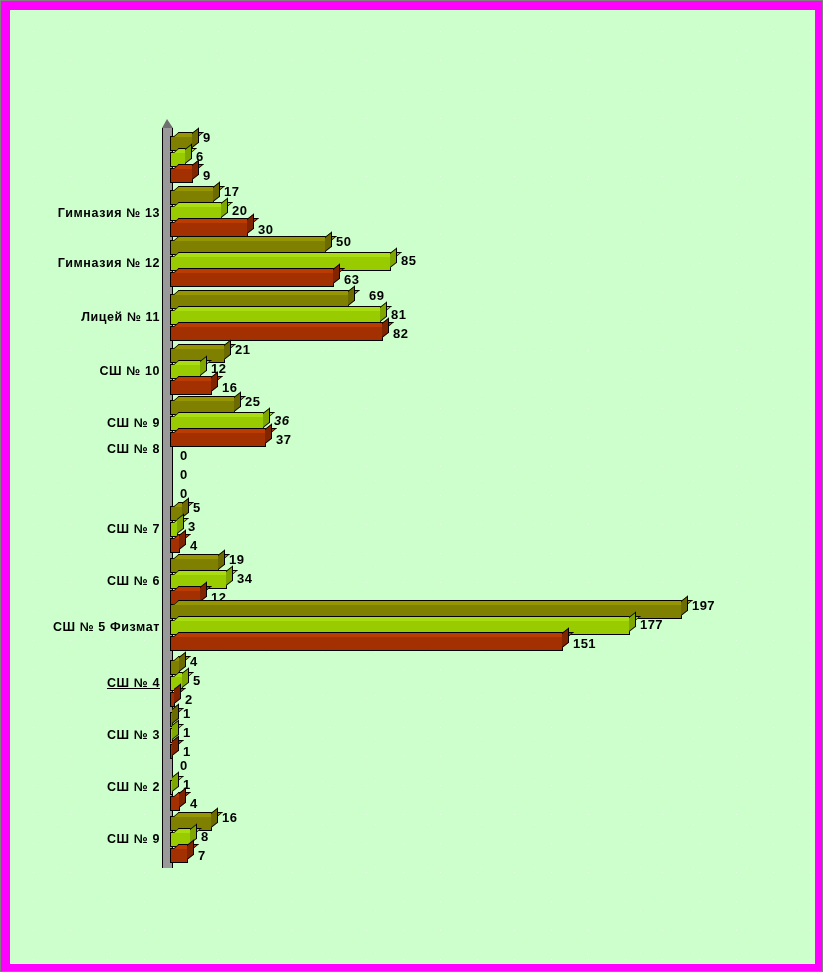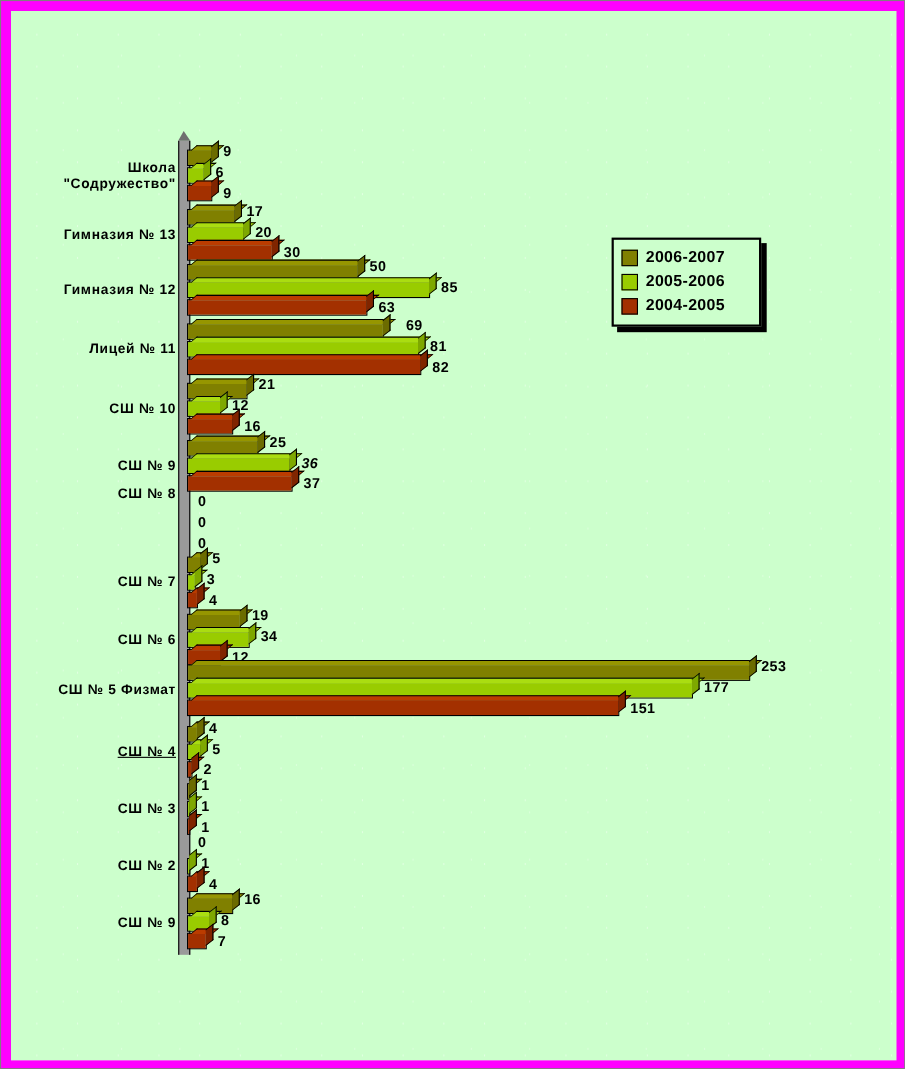--- a/index.html
+++ b/index.html
@@ -134,24 +134,20 @@
 </head>
 <body>
 
 <div id="frame">
   <div id="plotbg">
     <div id="dots"></div>
 
     <div id="axiswall"></div>
 
     <div id="labels">
-        <div class="catlabel" style="top: 134.5px;">
-          <span class="ln">Школа</span>
-          <span class="ln">"Содружество"</span>
-        </div>
         <div class="catlabel" style="top: 196px;">
           <span class="ln">Гимназия № 13</span>
         </div>
         <div class="catlabel" style="top: 246px;">
           <span class="ln">Гимназия № 12</span>
         </div>
         <div class="catlabel" style="top: 300px;">
           <span class="ln">Лицей № 11</span>
         </div>
         <div class="catlabel" style="top: 354px;">
@@ -382,21 +378,21 @@
           </div>
         </div>
         <div class="vlabel" style="left: 201px; top: 580px;">12</div>
         <div class="group" style="top: 594px; width: 512px; height: 15px;">
           <div class="bar s0" style="width: 512px;">
             <div class="face"></div>
             <div class="topf" style="width: 512px;"></div>
             <div class="cap"></div>
           </div>
         </div>
-        <div class="vlabel" style="left: 682px; top: 588px;">253</div>
+        <div class="vlabel" style="left: 682px; top: 588px;">197</div>
         <div class="group" style="top: 610px; width: 460px; height: 15px;">
           <div class="bar s1" style="width: 460px;">
             <div class="face"></div>
             <div class="topf" style="width: 460px;"></div>
             <div class="cap"></div>
           </div>
         </div>
         <div class="vlabel" style="left: 630px; top: 607px;">177</div>
         <div class="group" style="top: 626px; width: 393px; height: 15px;">
           <div class="bar s2" style="width: 393px;">
@@ -490,28 +486,14 @@
         <div class="group" style="top: 838px; width: 18px; height: 15px;">
           <div class="bar s2" style="width: 18px;">
             <div class="face"></div>
             <div class="topf" style="width: 18px;"></div>
             <div class="cap"></div>
           </div>
         </div>
         <div class="vlabel" style="left: 188px; top: 838px;">7</div>
       </div>
 
-    <div id="legend">
-      <div class="legrow">
-        <span class="swatch" style="background: rgb(128, 128, 0);"></span>
-        <span class="legtxt">2006-2007</span>
-      </div>
-      <div class="legrow">
-        <span class="swatch" style="background: rgb(153, 204, 0);"></span>
-        <span class="legtxt">2005-2006</span>
-      </div>
-      <div class="legrow">
-        <span class="swatch" style="background: rgb(163, 48, 0);"></span>
-        <span class="legtxt">2004-2005</span>
-      </div>
-    </div>
   </div>
 </div>
 
 </body></html>

